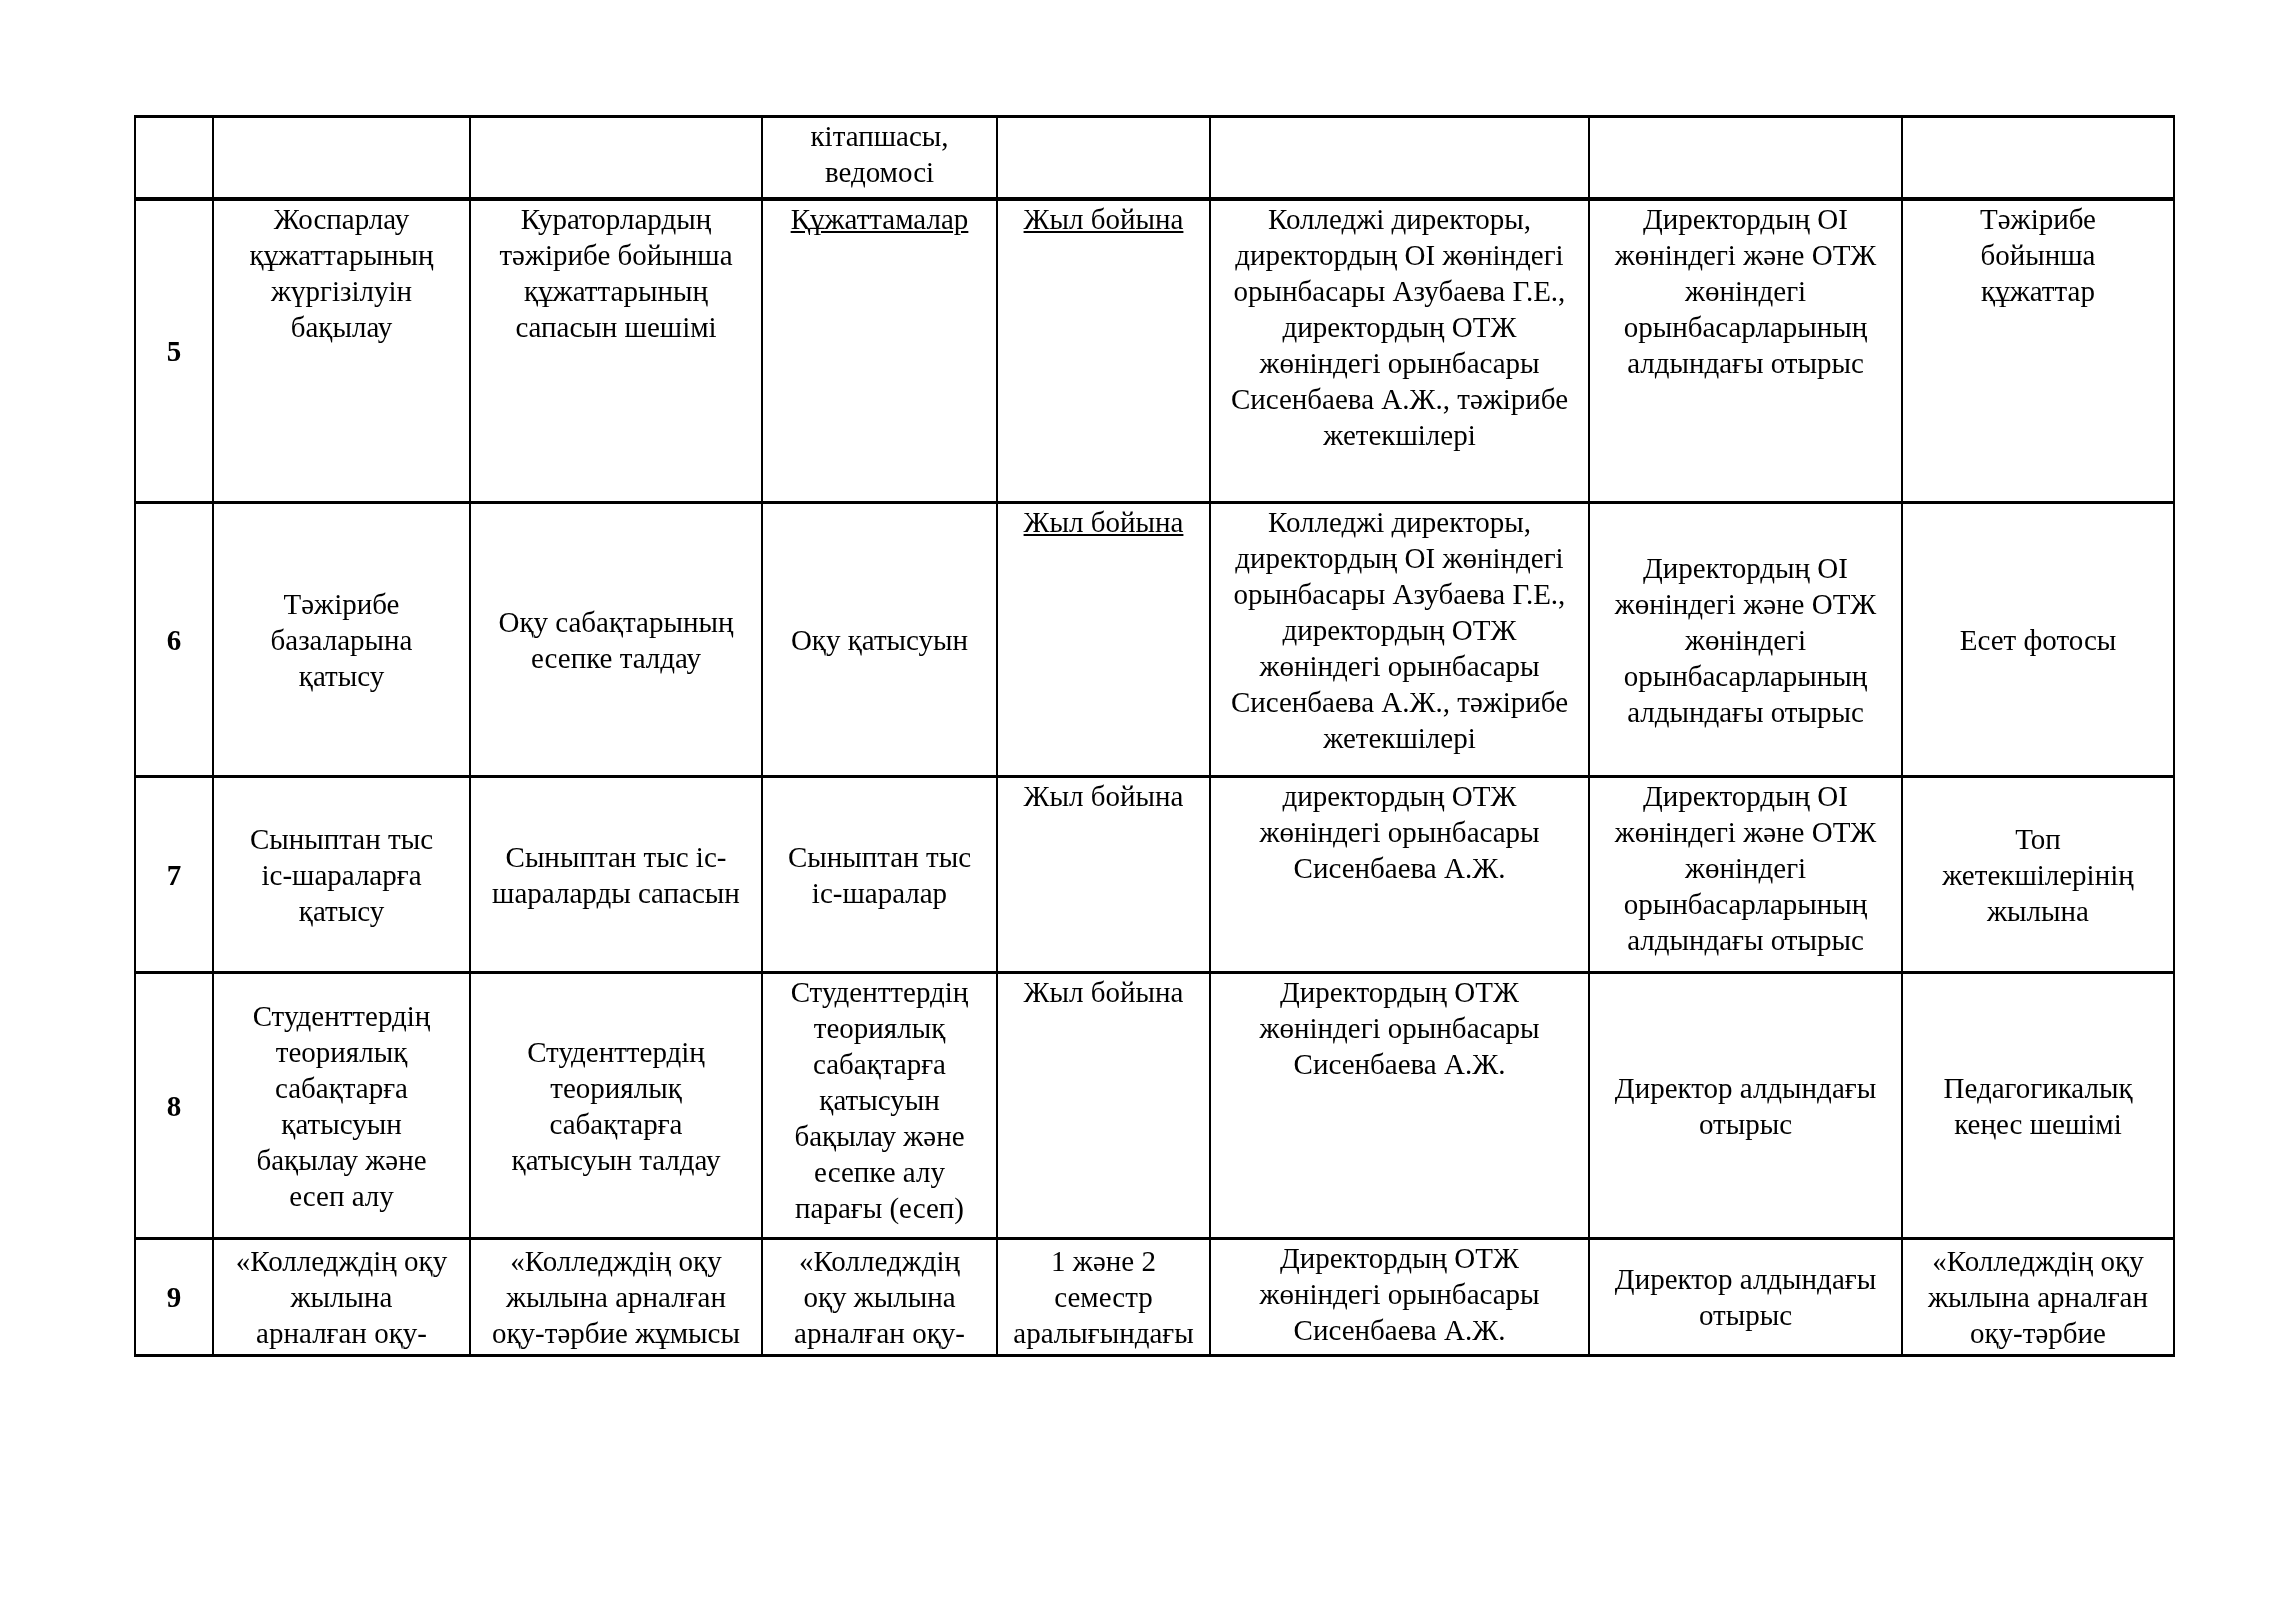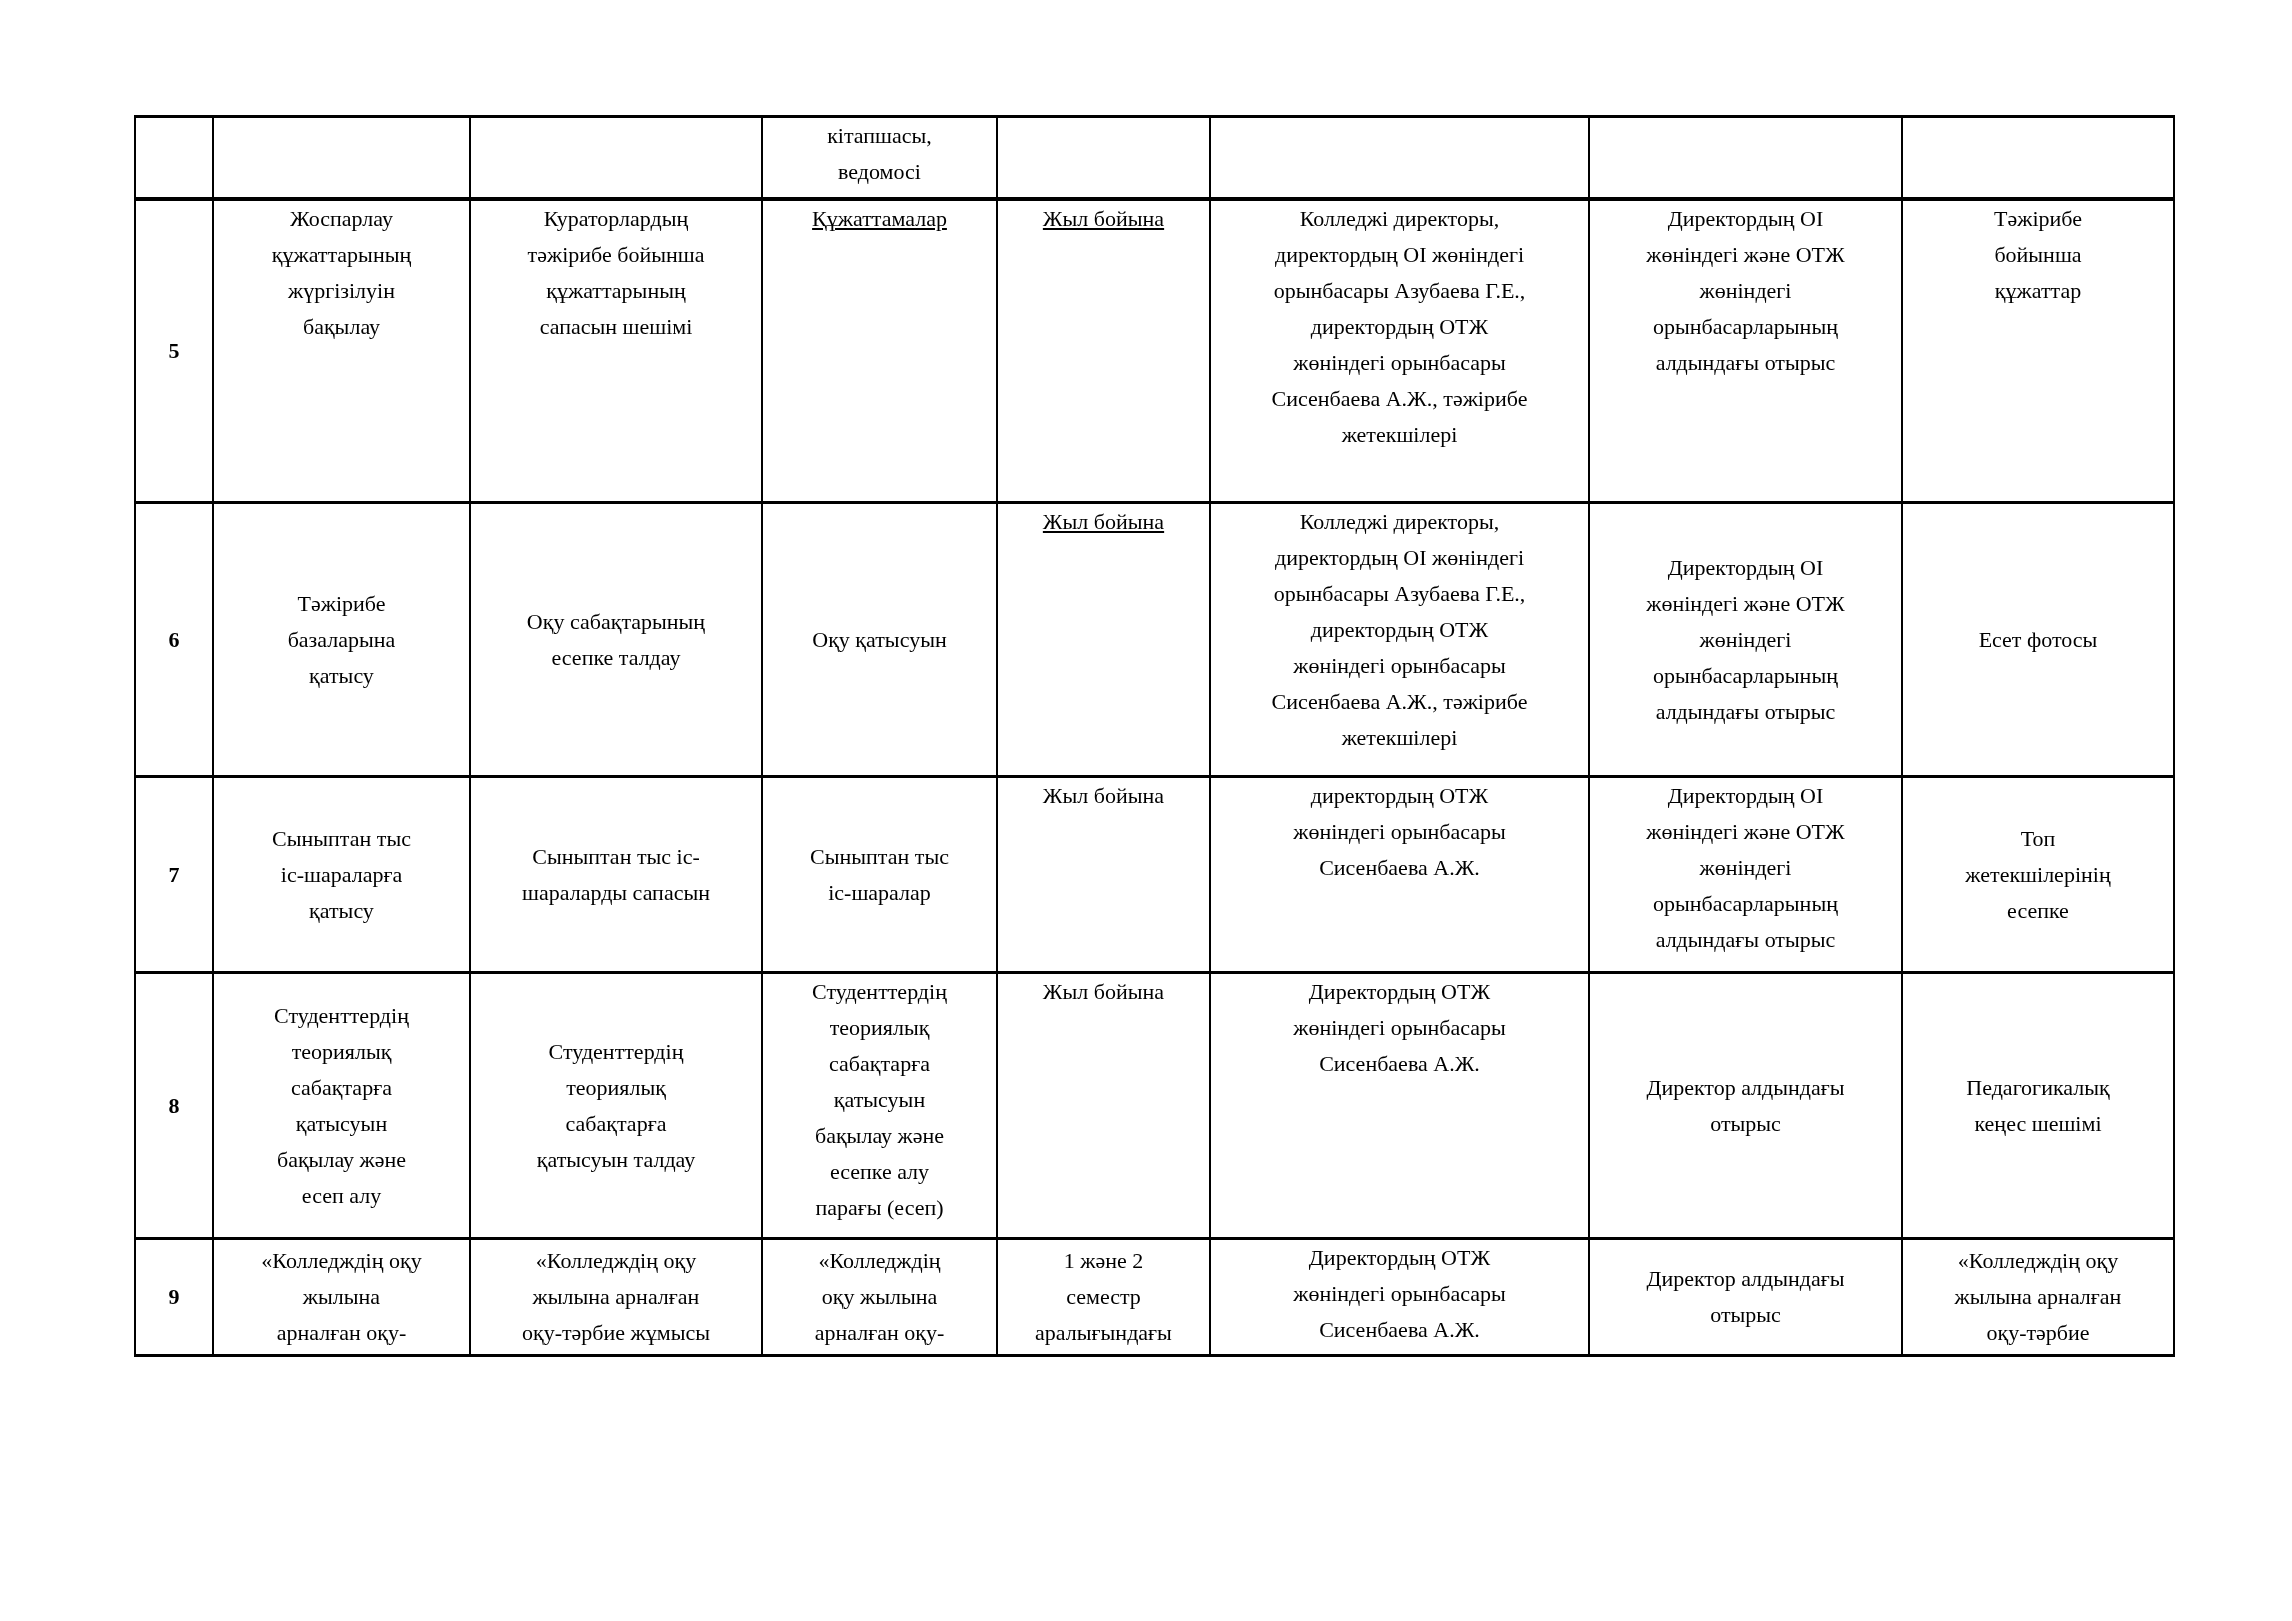--- a/index.html
+++ b/index.html
@@ -21,21 +21,21 @@
     width: 2040px;
     border-collapse: collapse;
     table-layout: fixed;
     border: 2.9px solid #000;
   }
   table.doc-table td {
     border: 2.9px solid #000;
     border-top-width: 3.9px;
     border-bottom-width: 3.9px;
     text-align: center;
-    font-size: 22px;
+    font-size: 29px;
     line-height: 36px;
     padding: 0 3.9px;
     white-space: pre-line;
     overflow: hidden;
   }
   tr.r0 td { border-bottom-width: 4.9px; }
   tr.r0 { height: 82px; }
   tr.r1 { height: 304px; }
   tr.r2 { height: 274px; }
   tr.r3 { height: 196px; }
@@ -139,21 +139,21 @@
       <td class="va-top">директордың ОТЖ
 жөніндегі орынбасары
 Сисенбаева А.Ж.</td>
       <td class="va-top">Директордың ОІ
 жөніндегі және ОТЖ
 жөніндегі
 орынбасарларының
 алдындағы отырыс</td>
       <td class="va-mid">Топ
 жетекшілерінің
-есепке</td>
+жылына</td>
     </tr>
     <tr class="r4">
       <td class="num">8</td>
       <td class="va-mid">Студенттердің
 теориялық
 сабақтарға
 қатысуын
 бақылау және
 есеп алу</td>
       <td class="va-mid">Студенттердің

